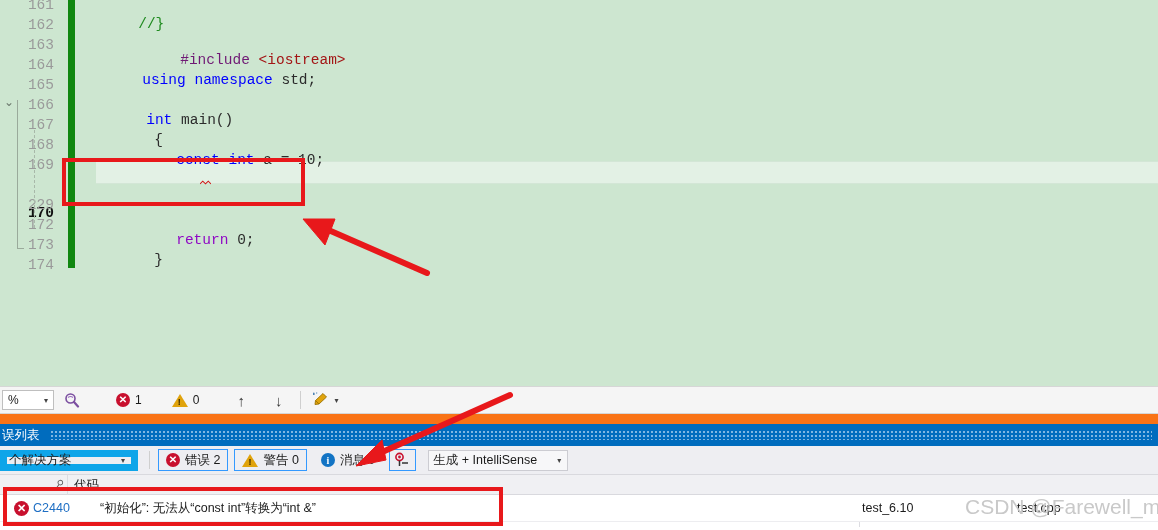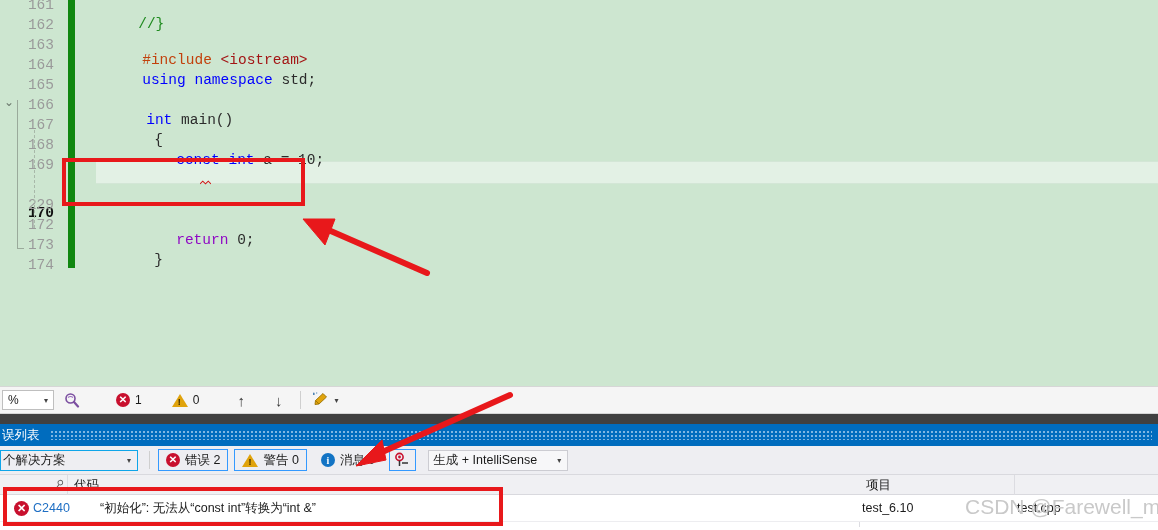--- a/index.html
+++ b/index.html
@@ -90,21 +90,21 @@
     line-height: 20px;
   }
   .brace-corner {
     position: absolute;
     border-left: 1px solid #9aaa9b;
     border-bottom: 1px solid #9aaa9b;
     width: 6px;
   }
 
   
-  .t-pre   { color: #c2410c; }
+  .t-pre   { color: #701a75; margin-left: 38px; }
   .t-inc   { color: #A31515; }
   .t-kw    { color: #0000FF; }
   .t-plain { color: #2B2B2B; }
   .t-ident { color: #3C6FB4; }
   .t-ret   { color: #8F08C4; }
   .t-cmt   { color: #1E8A1E; }
 
   
   #squiggle {
     position: absolute;
@@ -188,21 +188,21 @@
     display: flex; align-items: center; justify-content: center;
     font-family: "Liberation Serif", serif;
   }
   .arrow-glyph { font-size: 15px; color: #3b3b3b; }
 
   
   #errpanel {
     position: absolute;
     left: 0; top: 414px;
     width: 1158px; height: 116px;
-    background: #404040;
+    background: #f97316;
   }
   #errtitle {
     position: absolute;
     left: 0; top: 10px;
     width: 1158px; height: 22px;
     background: #006CBE;
     display: flex; align-items: center;
   }
   #errtitle .ttl {
     color: #ffffff;
@@ -220,21 +220,21 @@
   #errfilter {
     position: absolute;
     left: 0; top: 32px;
     width: 1158px; height: 28px;
     background: #EEEEF2;
     display: flex; align-items: center;
   }
   .scope-combo {
     width: 138px; height: 21px;
     margin-left: 0;
-    border: 1px solid #0ea5e9;
+    border: 7px solid #0ea5e9;
     background: #EEEEF2;
     display: flex; align-items: center;
     font-size: 12.5px; color: #1a1a1a;
     box-sizing: border-box;
   }
   .scope-combo .sv {
     flex: 1; padding-left: 2px; white-space: nowrap; overflow: hidden;
   }
   .scope-combo .sarr { width: 16px; text-align: center; font-size: 8px; color: #444; }
 
@@ -505,21 +505,20 @@
     </div>
   </div>
 
   <div id="errgrid">
 
     <div id="errhead">
       <div class="hcell marker" style="left:0px; width:68px;"></div>
       <span class="pin-glyph">⚲</span>
       <div class="hcell" style="left:68px; width:32px; border-right:none;">代码</div>
       <div class="hcell" style="left:100px; width:760px;margin-top:32px;">说明</div>
-      <div class="hcell" style="left:860px; width:155px;">项目</div>
     </div>
 
     <div id="errrow">
       <span class="row-err-ico">✕</span>
       <div class="rcell code" style="left:33px; width:60px;">C2440</div>
       <div class="rcell" style="left:100px; width:755px;">“初始化”: 无法从“const int”转换为“int &amp;”</div>
       <div class="rcell" style="left:862px; width:150px;">test_6.10</div>
       <div class="rcell" style="left:1017px; width:140px;">test.cpp</div>
     </div>
   </div>

